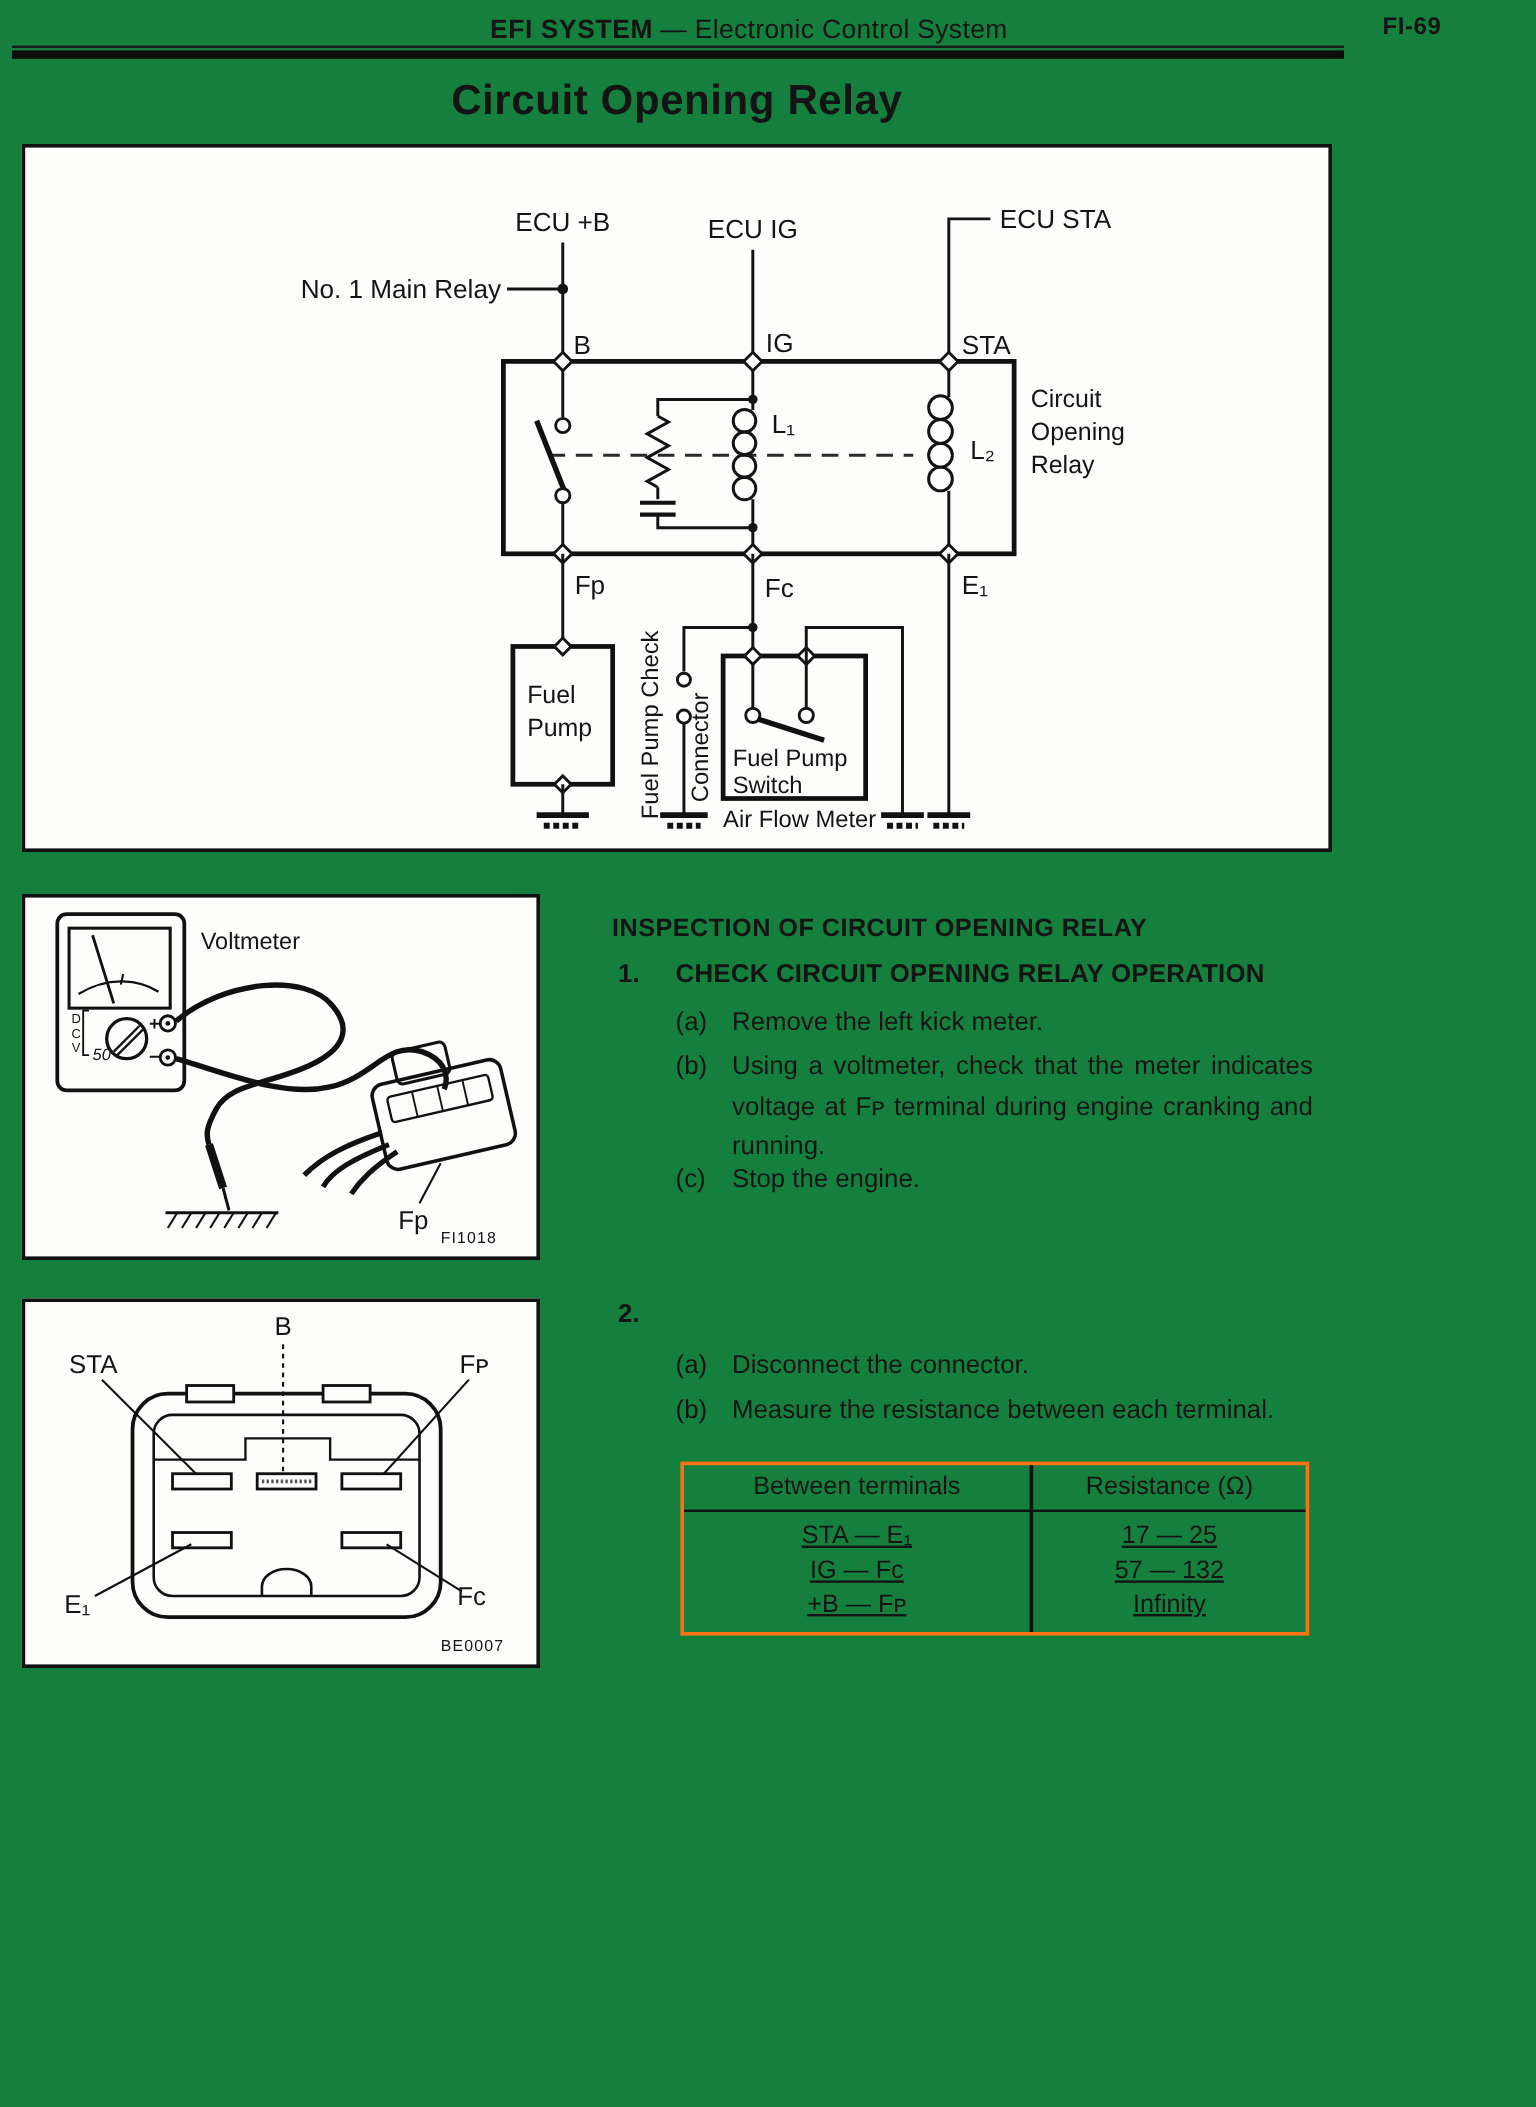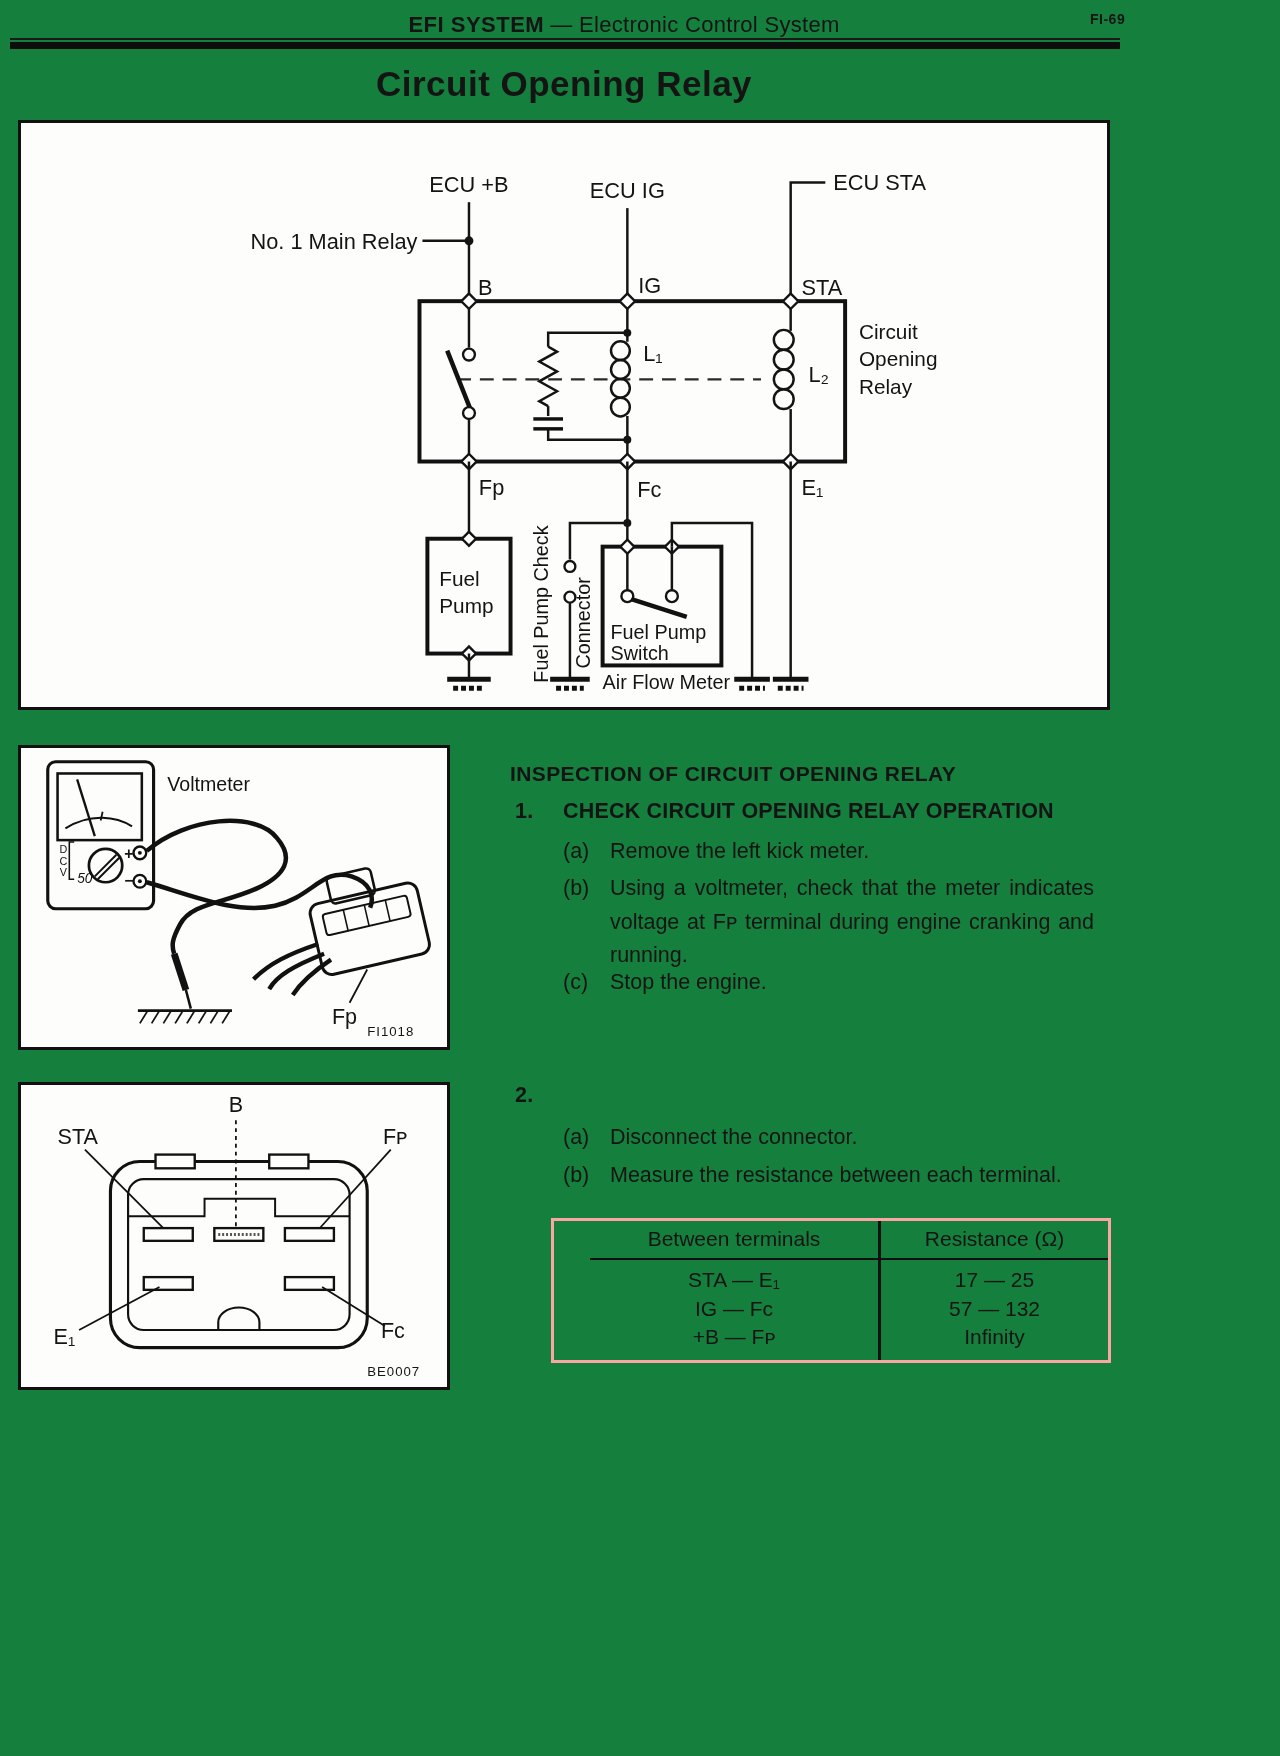--- a/index.html
+++ b/index.html
@@ -3,21 +3,21 @@
 <meta charset="utf-8">
 <style>
   html,body{margin:0;padding:0;background:#ffffff;}
   .page{position:relative;width:1280px;height:1756px;background:#15803d;overflow:hidden;
         font-family:"Liberation Sans","DejaVu Sans",sans-serif;color:#141414;}
   .abs{position:absolute;}
   
   .hdr-center{left:624px;top:12px;transform:translateX(-50%);white-space:nowrap;font-size:22px;}
   .hdr-brand{font-weight:700;letter-spacing:.5px;}
   .hdr-sub{font-weight:400;letter-spacing:.3px;}
-  .hdr-page{left:1090px;top:11px;font-weight:700;font-size:14px;letter-spacing:.5px;}
+  .hdr-page{left:1152px;top:11px;font-weight:700;font-size:20px;letter-spacing:.5px;}
   .rule-thin{left:10px;top:38px;width:1110px;height:2px;background:#1a1a1a;}
   .rule-thick{left:10px;top:42px;width:1110px;height:7px;background:#0d0d0d;}
   .doc-title{left:564px;top:64px;transform:translateX(-50%);font-size:35px;font-weight:700;white-space:nowrap;letter-spacing:.5px;}
   
   .figbox{border:3px solid #111;background:#fdfdfc;}
   #fig1{left:18px;top:120px;width:1086px;height:584px;}
   #fig2{left:18px;top:745px;width:426px;height:299px;}
   #fig3{left:18px;top:1082px;width:426px;height:302px;}
   svg{display:block;}
   svg text{font-family:"Liberation Sans","DejaVu Sans",sans-serif;fill:#141414;}
@@ -29,28 +29,28 @@
   .t22{font-size:22px;}
   .t21{font-size:21px;}
   .t20{font-size:20px;}
   .t13{font-size:13.5px;letter-spacing:1px;}
   
   .sec-title{left:510px;top:762px;font-size:21px;font-weight:700;letter-spacing:.4px;white-space:nowrap;}
   .body-t{font-size:21.5px;line-height:33px;white-space:nowrap;}
   .bold-t{font-size:21.5px;font-weight:700;letter-spacing:.2px;white-space:nowrap;}
   .wrap-t{font-size:21.5px;line-height:33.5px;width:484px;text-align:justify;white-space:normal;}
   
-  .res-table{left:551px;top:1218px;width:518px;border:3px solid #fca5a5;padding-left:36px;}
+  .res-table{left:567px;top:1218px;width:518px;border:3px solid #f97316;}
   .res-head{display:flex;border-bottom:2px solid #111;}
   .res-cell-l{width:288px;border-right:3px solid #111;text-align:center;}
   .res-cell-r{flex:1;text-align:center;}
   .res-head .res-cell-l,.res-head .res-cell-r{font-size:21px;padding:6px 0 7px;}
   .res-body{display:flex;}
   .res-line{font-size:21px;line-height:28.5px;}
-  .res-body .res-cell-l,.res-body .res-cell-r{padding:6px 0 8px;}
+  .res-body .res-cell-l,.res-body .res-cell-r{padding:6px 0 8px;text-decoration:underline;}
 </style>
 </head>
 <body>
 
 <div class="page">
 
   <div class="abs hdr-center">
     <span class="hdr-brand">EFI SYSTEM</span>
     <span class="hdr-sub">— Electronic Control System</span>
   </div>

